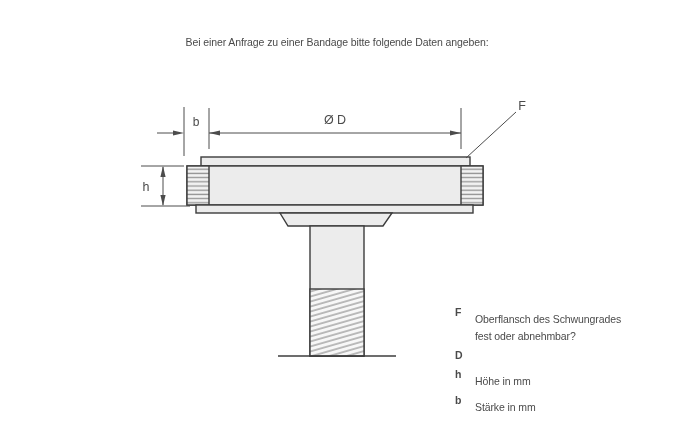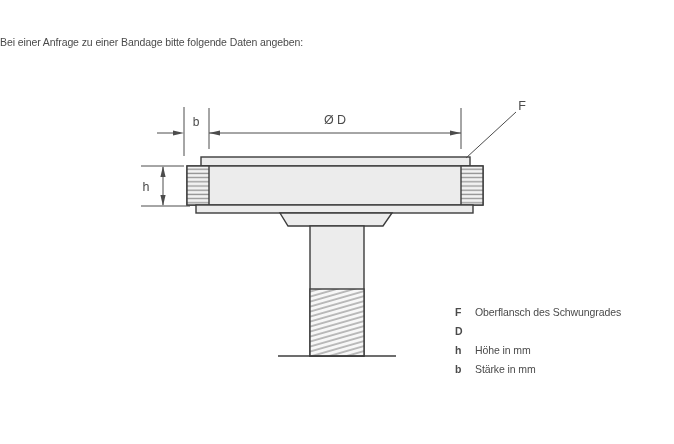--- a/index.html
+++ b/index.html
@@ -7,21 +7,21 @@
     position:relative;
     width:674px;height:444px;
     background:#ffffff;
     font-family:"Liberation Sans", sans-serif;
     color:#4a4a4a;
     overflow:hidden;
   }
   .title{
     position:absolute;
     left:0; top:36px; width:674px;
-    text-align:left;
+    text-align:center;
     font-size:10.5px;
     letter-spacing:-0.1px;
     color:#4a4a4a;
   }
   .drawing{
     position:absolute; left:0; top:0;
   }
   svg text{
     font-family:"Liberation Sans", sans-serif;
     fill:#4a4a4a;
@@ -40,20 +40,21 @@
     align-items:flex-start;
     margin-bottom:2px;
   }
   .legend-symbol{
     width:20px;
     flex:0 0 20px;
     font-weight:700;
   }
   .legend-text{
     flex:1;
+    margin-top:7px;
   }
 </style>
 </head>
 <body>
 
 <div class="page">
 
   <div class="title">Bei einer Anfrage zu einer Bandage bitte folgende Daten angeben:</div>
 
   <svg class="drawing" width="674" height="444" viewBox="0 0 674 444">
@@ -118,20 +119,21 @@
     <text x="335" y="124" font-size="12.5" text-anchor="middle">Ø D</text>
     <text x="522" y="110" font-size="12.5" text-anchor="middle">F</text>
     <text x="146" y="191" font-size="12.5" text-anchor="middle">h</text>
   </svg>
 
   <div class="legend">
     <div class="legend-row">
       <div class="legend-symbol">F</div>
       <div class="legend-text">
         <div>Oberflansch des Schwungrades</div>
+        <div>fest oder abnehmbar?</div>
       </div>
     </div>
     <div class="legend-row">
       <div class="legend-symbol">D</div>
       <div class="legend-text">
       </div>
     </div>
     <div class="legend-row">
       <div class="legend-symbol">h</div>
       <div class="legend-text">

